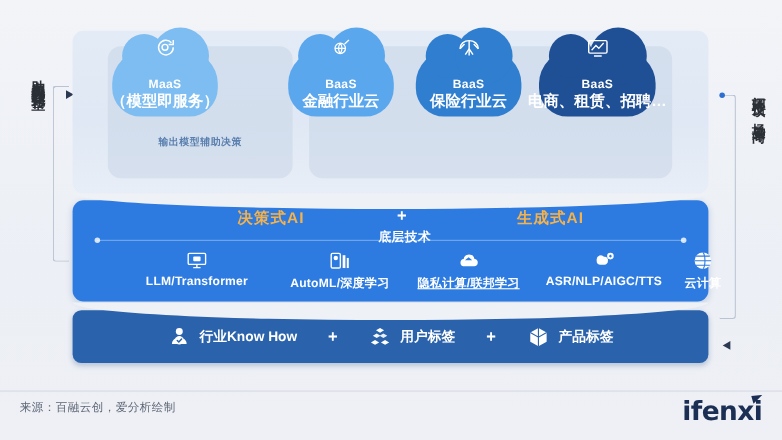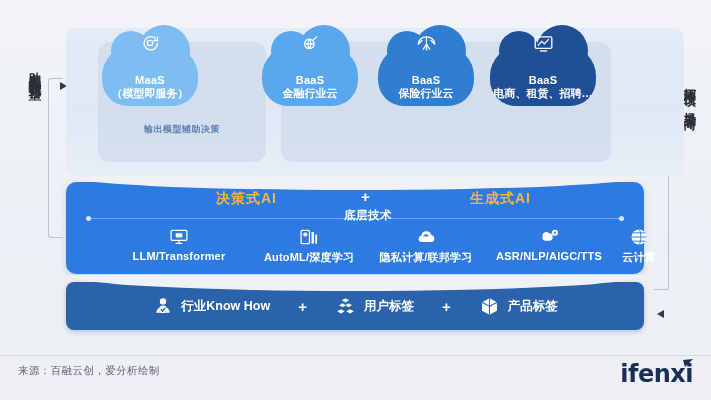--- a/index.html
+++ b/index.html
@@ -35,21 +35,20 @@
   .arrow-in{left:60px;top:82px;border-top:4px solid transparent;border-bottom:4px solid transparent;border-left:7px solid #2b3a52;}
   .dot-node{position:absolute;width:5px;height:5px;border-radius:50%;background:#2d6fd1;}
   .dot-r{right:52px;top:84px;}
   .arrow-bottom{right:47px;bottom:82px;border-top:4px solid transparent;border-bottom:4px solid transparent;border-right:7px solid #2b3a52;}
 
   
   .top-panel{
     position:absolute;left:66px;top:28px;width:578px;height:148px;
     background:linear-gradient(180deg,#e3ebf6 0%,#dfe8f4 55%,#e8eef7 100%);
     border-radius:10px;
-    padding-left:40px;
   }
   .card{
     position:absolute;top:14px;height:120px;
     background:rgba(200,214,232,0.55);
     border-radius:12px;
   }
   .card-left{left:32px;width:168px;}
   .card-right{left:215px;width:330px;}
 
   
@@ -59,21 +58,21 @@
     display:flex;flex-direction:column;align-items:center;justify-content:flex-end;
     padding-bottom:6px;box-sizing:border-box;
   }
   .cloud:before,.cloud:after{content:"";position:absolute;border-radius:50%;background:inherit;}
   .cloud:before{width:40px;height:40px;left:9px;top:-15px;}
   .cloud:after{width:52px;height:52px;right:8px;top:-21px;}
   .cloud .cl-ico{position:absolute;top:-14px;left:50%;transform:translateX(-50%);z-index:3;
      width:22px;height:22px;display:flex;align-items:center;justify-content:center;}
   .cloud .cl-t1,.cloud .cl-t2{position:relative;z-index:3;color:#fff;line-height:1.18;text-align:center;white-space:nowrap;}
   .cloud .cl-t1{font-size:11px;font-weight:600;letter-spacing:.3px;}
-  .cloud .cl-t2{font-size:11px;font-weight:600;}
+  .cloud .cl-t2{font-size:14px;font-weight:600;}
 
   .c-maas{background:#7dbdf2;left:36px;top:18px;}
   .c-fin {background:#5aa7ee;left:196px;top:18px;}
   .c-ins {background:#2f7ed0;left:312px;top:18px;}
   .c-ecom{background:#1f4f94;left:424px;top:18px;width:106px;}
 
   .headline{position:absolute;left:0;width:100%;text-align:center;}
   .hl-main{font-size:17px;font-weight:700;color:#2b6fc4;letter-spacing:1px;text-shadow:0 1px 0 rgba(255,255,255,.55);}
   .hl-sub{font-size:9px;font-weight:600;color:#5a7fae;margin-top:11px;letter-spacing:.5px;}
   .hl-left{top:84px;}
@@ -93,21 +92,21 @@
   .core-label{position:absolute;left:278px;top:26px;color:#fff;font-size:11.5px;font-weight:700;letter-spacing:.5px;white-space:nowrap;}
   .hr-line{position:absolute;left:22px;top:36px;width:534px;height:1px;background:rgba(255,255,255,.35);}
   .hr-dot{position:absolute;top:34px;width:5px;height:5px;border-radius:50%;background:rgba(255,255,255,.8);}
   .hr-dot.l{left:20px;} .hr-dot.r{right:20px;}
 
   .tech-item{position:absolute;top:44px;text-align:center;color:#ffffff;}
   .tech-item .ti-ico{height:22px;display:flex;align-items:center;justify-content:center;margin-bottom:2px;}
   .tech-item .ti-lb{font-size:11px;font-weight:700;white-space:nowrap;letter-spacing:.2px;}
   .t1{left:48px;width:130px;}
   .t2{left:178px;width:130px;}
-  .t3{left:290px;width:140px;}
+  .t3{left:290px;width:140px;text-decoration:underline;}
   .t4{left:418px;width:130px;}
   .t5{left:530px;width:86px;}
 
   
   .bot-band{
     position:absolute;left:66px;top:282px;width:578px;height:48px;
     background:#2a62ab;border-radius:8px;
     display:flex;align-items:center;justify-content:center;gap:28px;
     box-shadow:0 2px 5px rgba(30,70,130,.25);
   }

